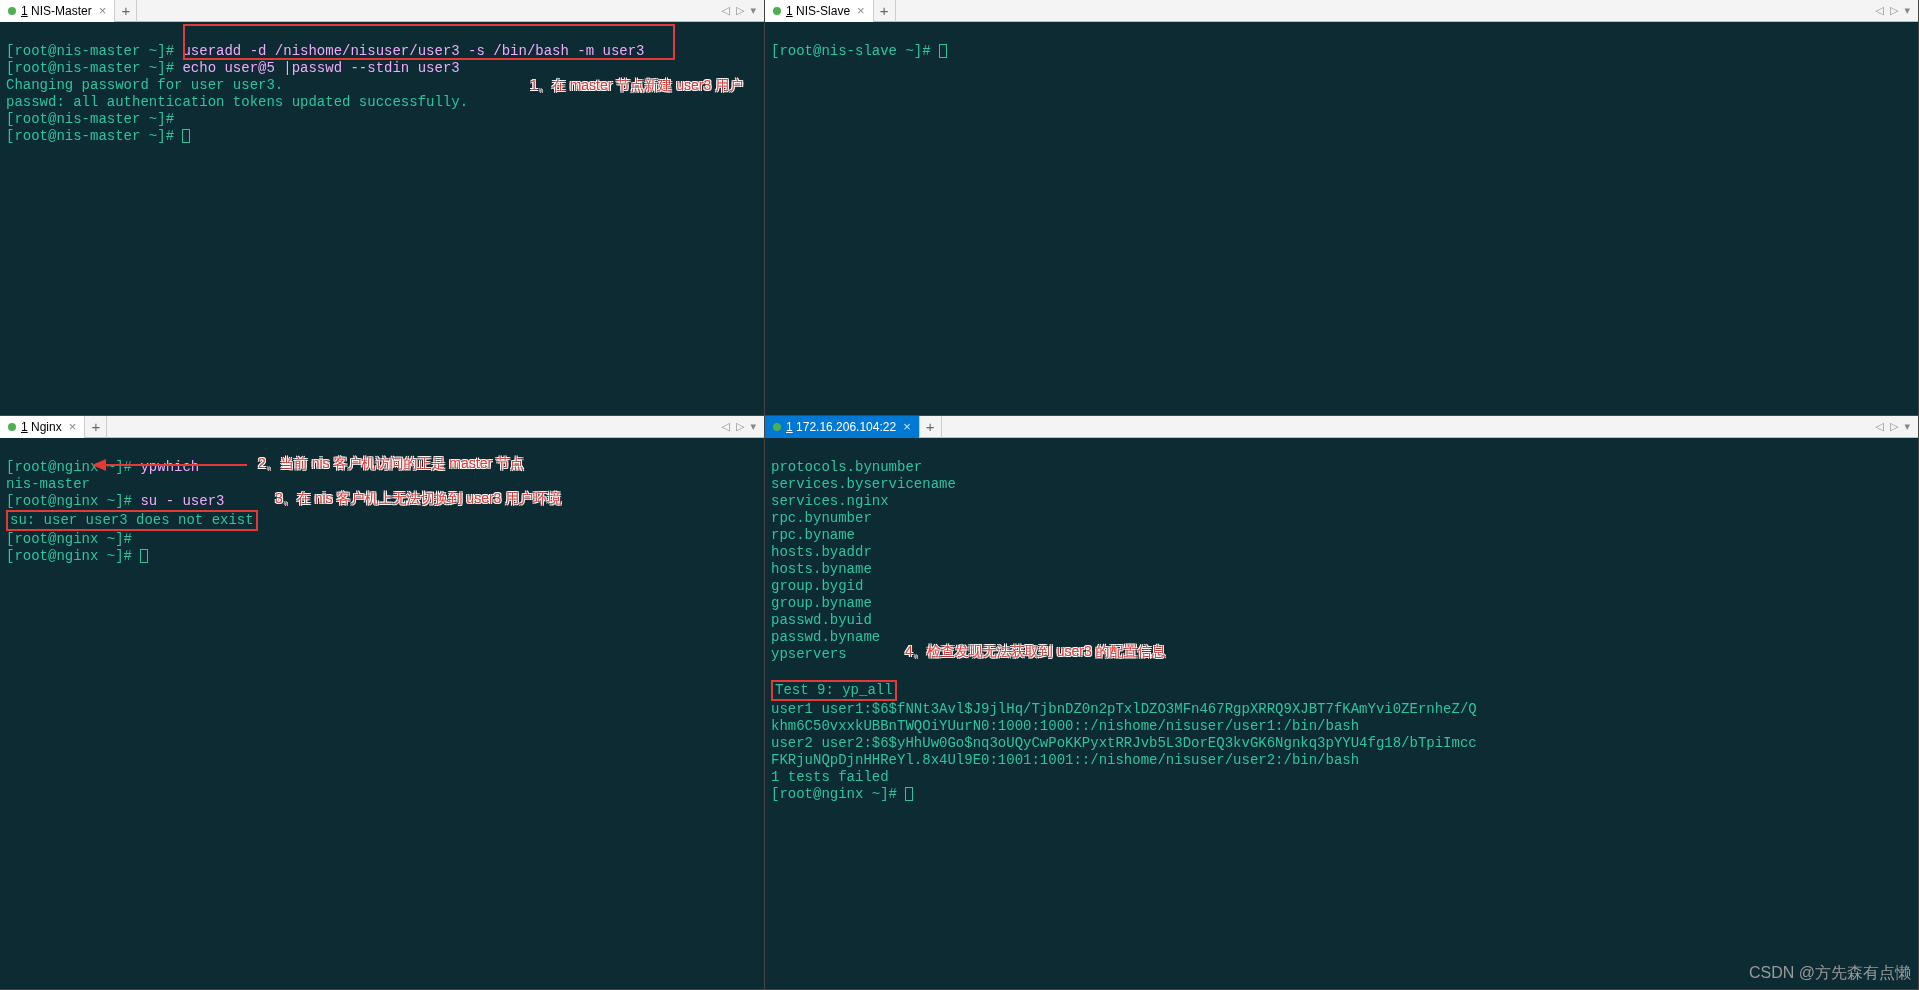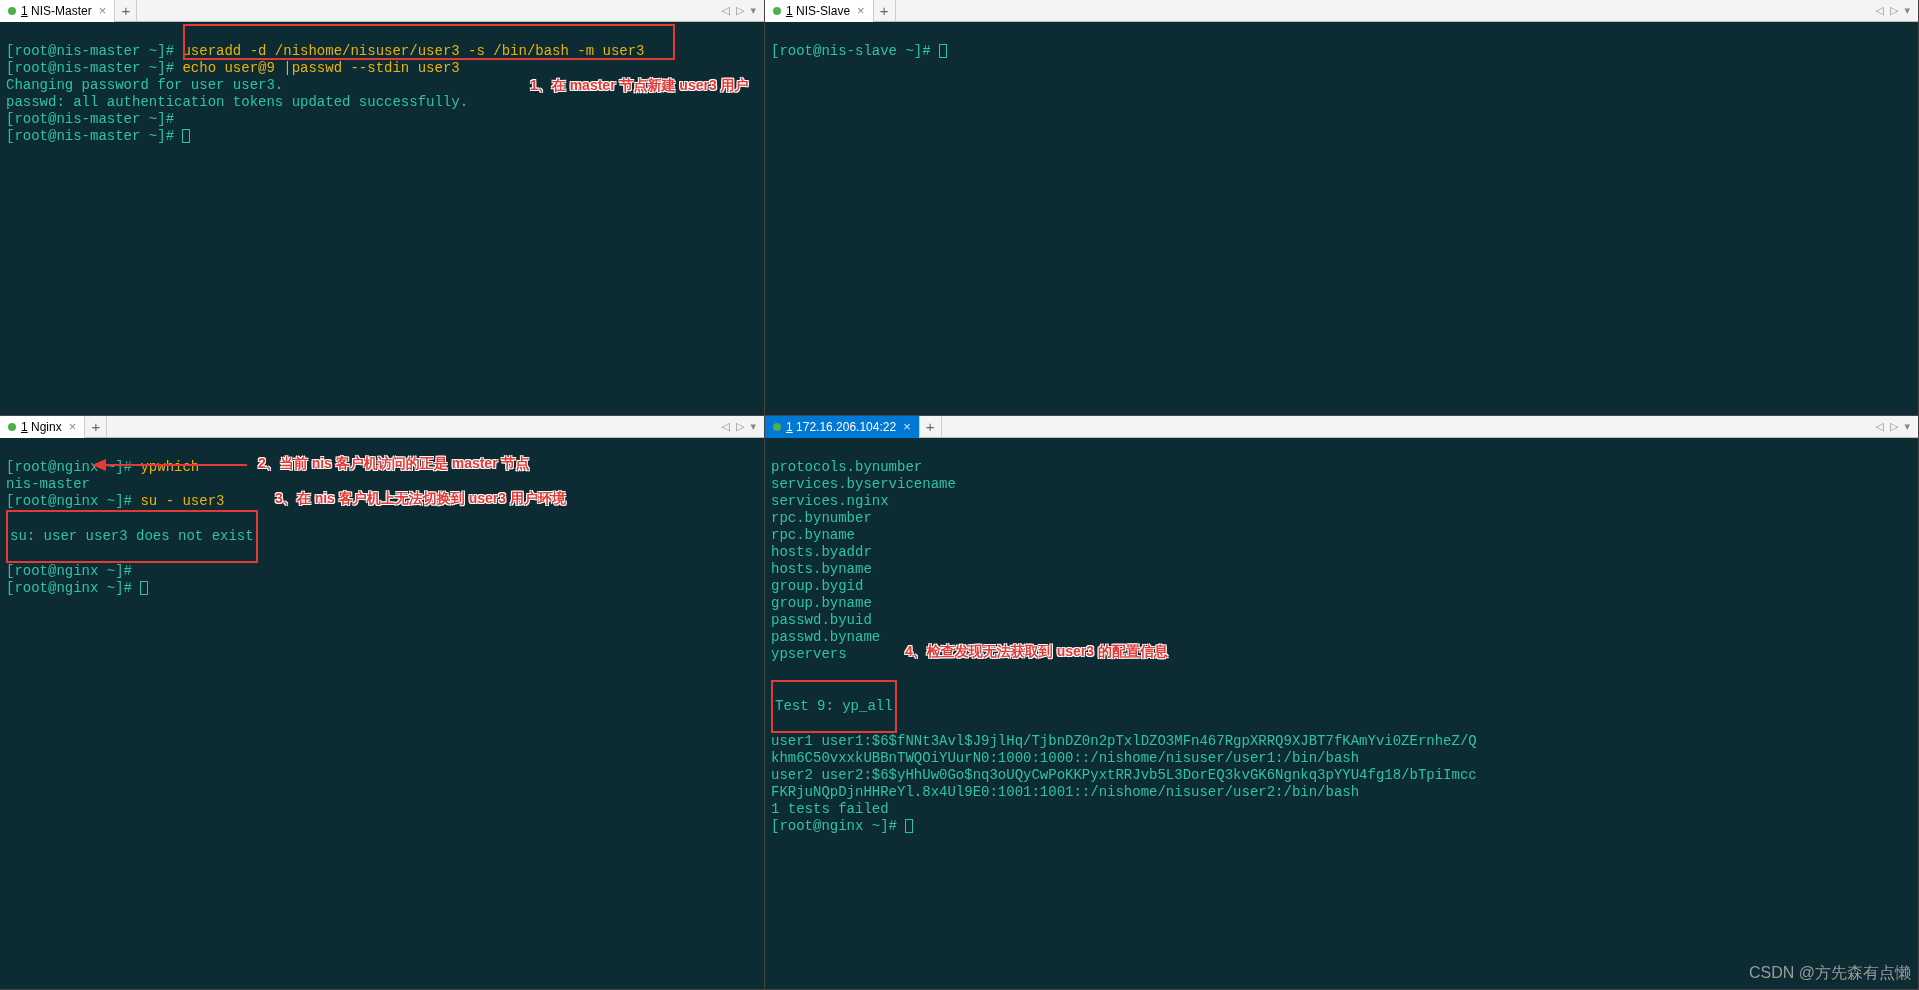--- a/index.html
+++ b/index.html
@@ -12,25 +12,25 @@
 .tab.blue { background:#0078d4; color:#fff; }
 .dot { width:8px; height:8px; border-radius:50%; }
 .dot.green { background:#4caf50; }
 .tab-close { color:#888; font-size:13px; margin-left:2px; cursor:pointer; }
 .tab.blue .tab-close { color:#cfe8ff; }
 .add-tab { width:22px; height:22px; display:flex; align-items:center; justify-content:center; font-size:15px; color:#666; border-right:1px solid #ccc; cursor:pointer; }
 .nav-arrows { margin-left:auto; display:flex; align-items:center; gap:6px; padding-right:8px; color:#888; font-size:11px; }
 .nav-arrows span { cursor:pointer; }
 .term { flex:1; background:#0d2b33; color:#2ec4a0; font-family:"Consolas","Courier New",monospace; font-size:14px; line-height:17px; padding:4px 6px; white-space:pre; overflow:hidden; position:relative; }
 .prompt { color:#2ec4a0; }
-.cmd { color:#eab308;margin-top:36px; }
+.cmd { color:#f0abfc;margin-top:36px; }
 .cursor-box { display:inline-block; width:8px; height:14px; border:1px solid #2ec4a0; vertical-align:middle; }
-.redbox { border:2px solid #e53935; display:inline-block; padding:16px 2px; }
+.redbox { border:2px solid #e53935; display:inline-block; padding:0 2px; }
 .redbox-abs { position:absolute; border:2px solid #e53935; pointer-events:none; }
-.annot { position:absolute; color:#e53935; font-family:"Microsoft YaHei",sans-serif; font-size:14px; font-weight:bold; text-shadow:-1px -1px 0 #fff,1px -1px 0 #fff,-1px 1px 0 #fff,1px 1px 0 #fff; pointer-events:none; }
+.annot { position:absolute; color:#e53935; font-family:"Microsoft YaHei",sans-serif; font-size:14px; font-weight:normal; text-shadow:-1px -1px 0 #fff,1px -1px 0 #fff,-1px 1px 0 #fff,1px 1px 0 #fff; pointer-events:none; }
 .arrow { position:absolute; pointer-events:none; }
 .underline { text-decoration:underline; }
 .watermark { position:absolute; right:8px; bottom:6px; color:#9a9a9a; font-size:16px; font-family:"Microsoft YaHei",sans-serif; pointer-events:none; }
 </style>
 </head>
 <body>
 
 <div class="grid">
 
   <div class="pane">
@@ -42,21 +42,21 @@
       </div>
       <div class="add-tab">+</div>
       <div class="nav-arrows">
         <span>◁</span>
         <span>▷</span>
         <span>▾</span>
       </div>
     </div>
     <div class="term">
 <span class="prompt">[root@nis-master ~]# </span><span class="cmd">useradd -d /nishome/nisuser/user3 -s /bin/bash -m user3</span>
-<span class="prompt">[root@nis-master ~]# </span><span class="cmd">echo user@9 |passwd --stdin user3</span>
+<span class="prompt">[root@nis-master ~]# </span><span class="cmd">echo user@5 |passwd --stdin user3</span>
 <span>Changing password for user user3.</span>
 <span>passwd: all authentication tokens updated successfully.</span>
 <span class="prompt">[root@nis-master ~]#</span>
 <span class="prompt">[root@nis-master ~]# </span><span class="cursor-box"></span>
       <div class="redbox-abs" style="left:183px; top:2px; width:492px; height:36px;"></div>
       <div class="annot" style="left:530px; top:55px;">1、在 master 节点新建 user3 用户</div>
     </div>
   </div>
 
   <div class="pane">

